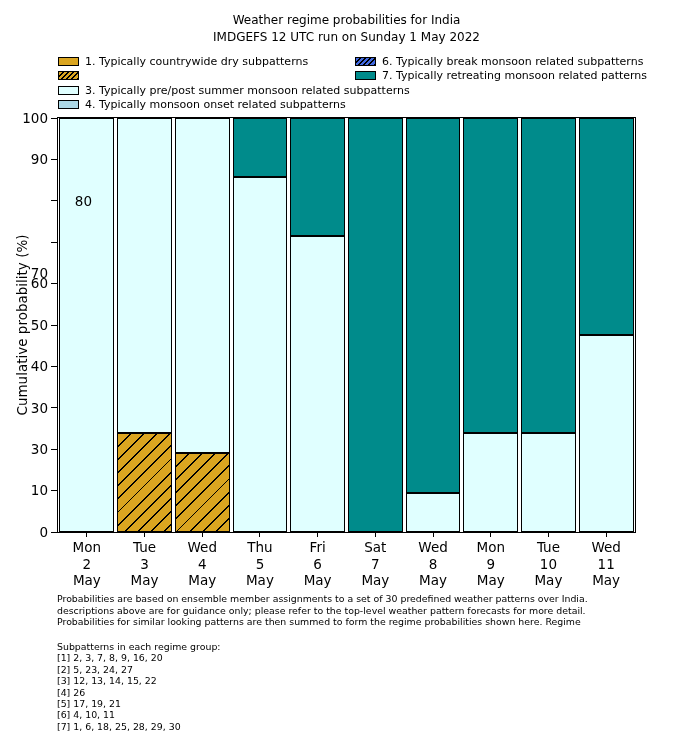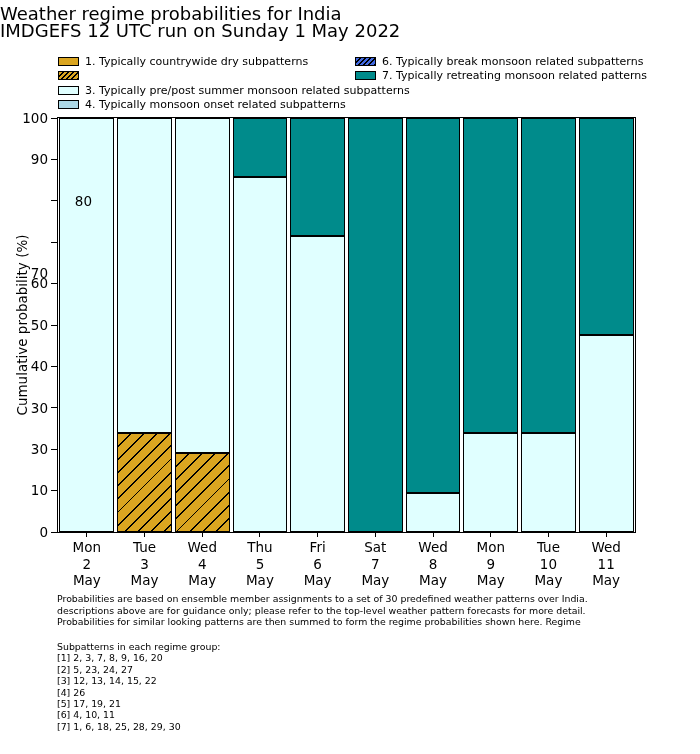--- a/index.html
+++ b/index.html
@@ -1,19 +1,19 @@
 <!DOCTYPE html>
 <html><head>
 <meta charset="utf-8">
 <style>
   html,body{margin:0;padding:0;background:#fff;}
   #fig{position:relative;width:700px;height:754px;background:#fff;overflow:hidden;
        font-family:"DejaVu Sans","Liberation Sans",sans-serif;color:#000;}
-  .title{position:absolute;top:5px;left:0;width:693px;text-align:left;
-         font-size:18px;line-height:17px;}
+  .title{position:absolute;top:12px;left:0;width:693px;text-align:center;
+         font-size:12px;line-height:17px;}
   .legend-col{position:absolute;top:54px;}
   #legend-col-1{left:58px;} #legend-col-2{left:355px;}
   .legend-item{display:flex;align-items:center;height:14.5px;}
   .swatch{width:19px;height:7px;border:1px solid #000;margin-right:6px;flex:none;box-sizing:content-box;}
   .legend-label{font-size:11px;white-space:nowrap;}
   .ylabel{position:absolute;left:22px;top:325px;transform:translate(-50%,-50%) rotate(-90deg);
           font-size:13.5px;white-space:nowrap;}
   #plot{position:absolute;left:57px;top:117px;width:579px;height:416px;
         border:1px solid #000;box-sizing:border-box;background:#fff;}
   .seg{position:absolute;box-sizing:border-box;border:1px solid #000;}

